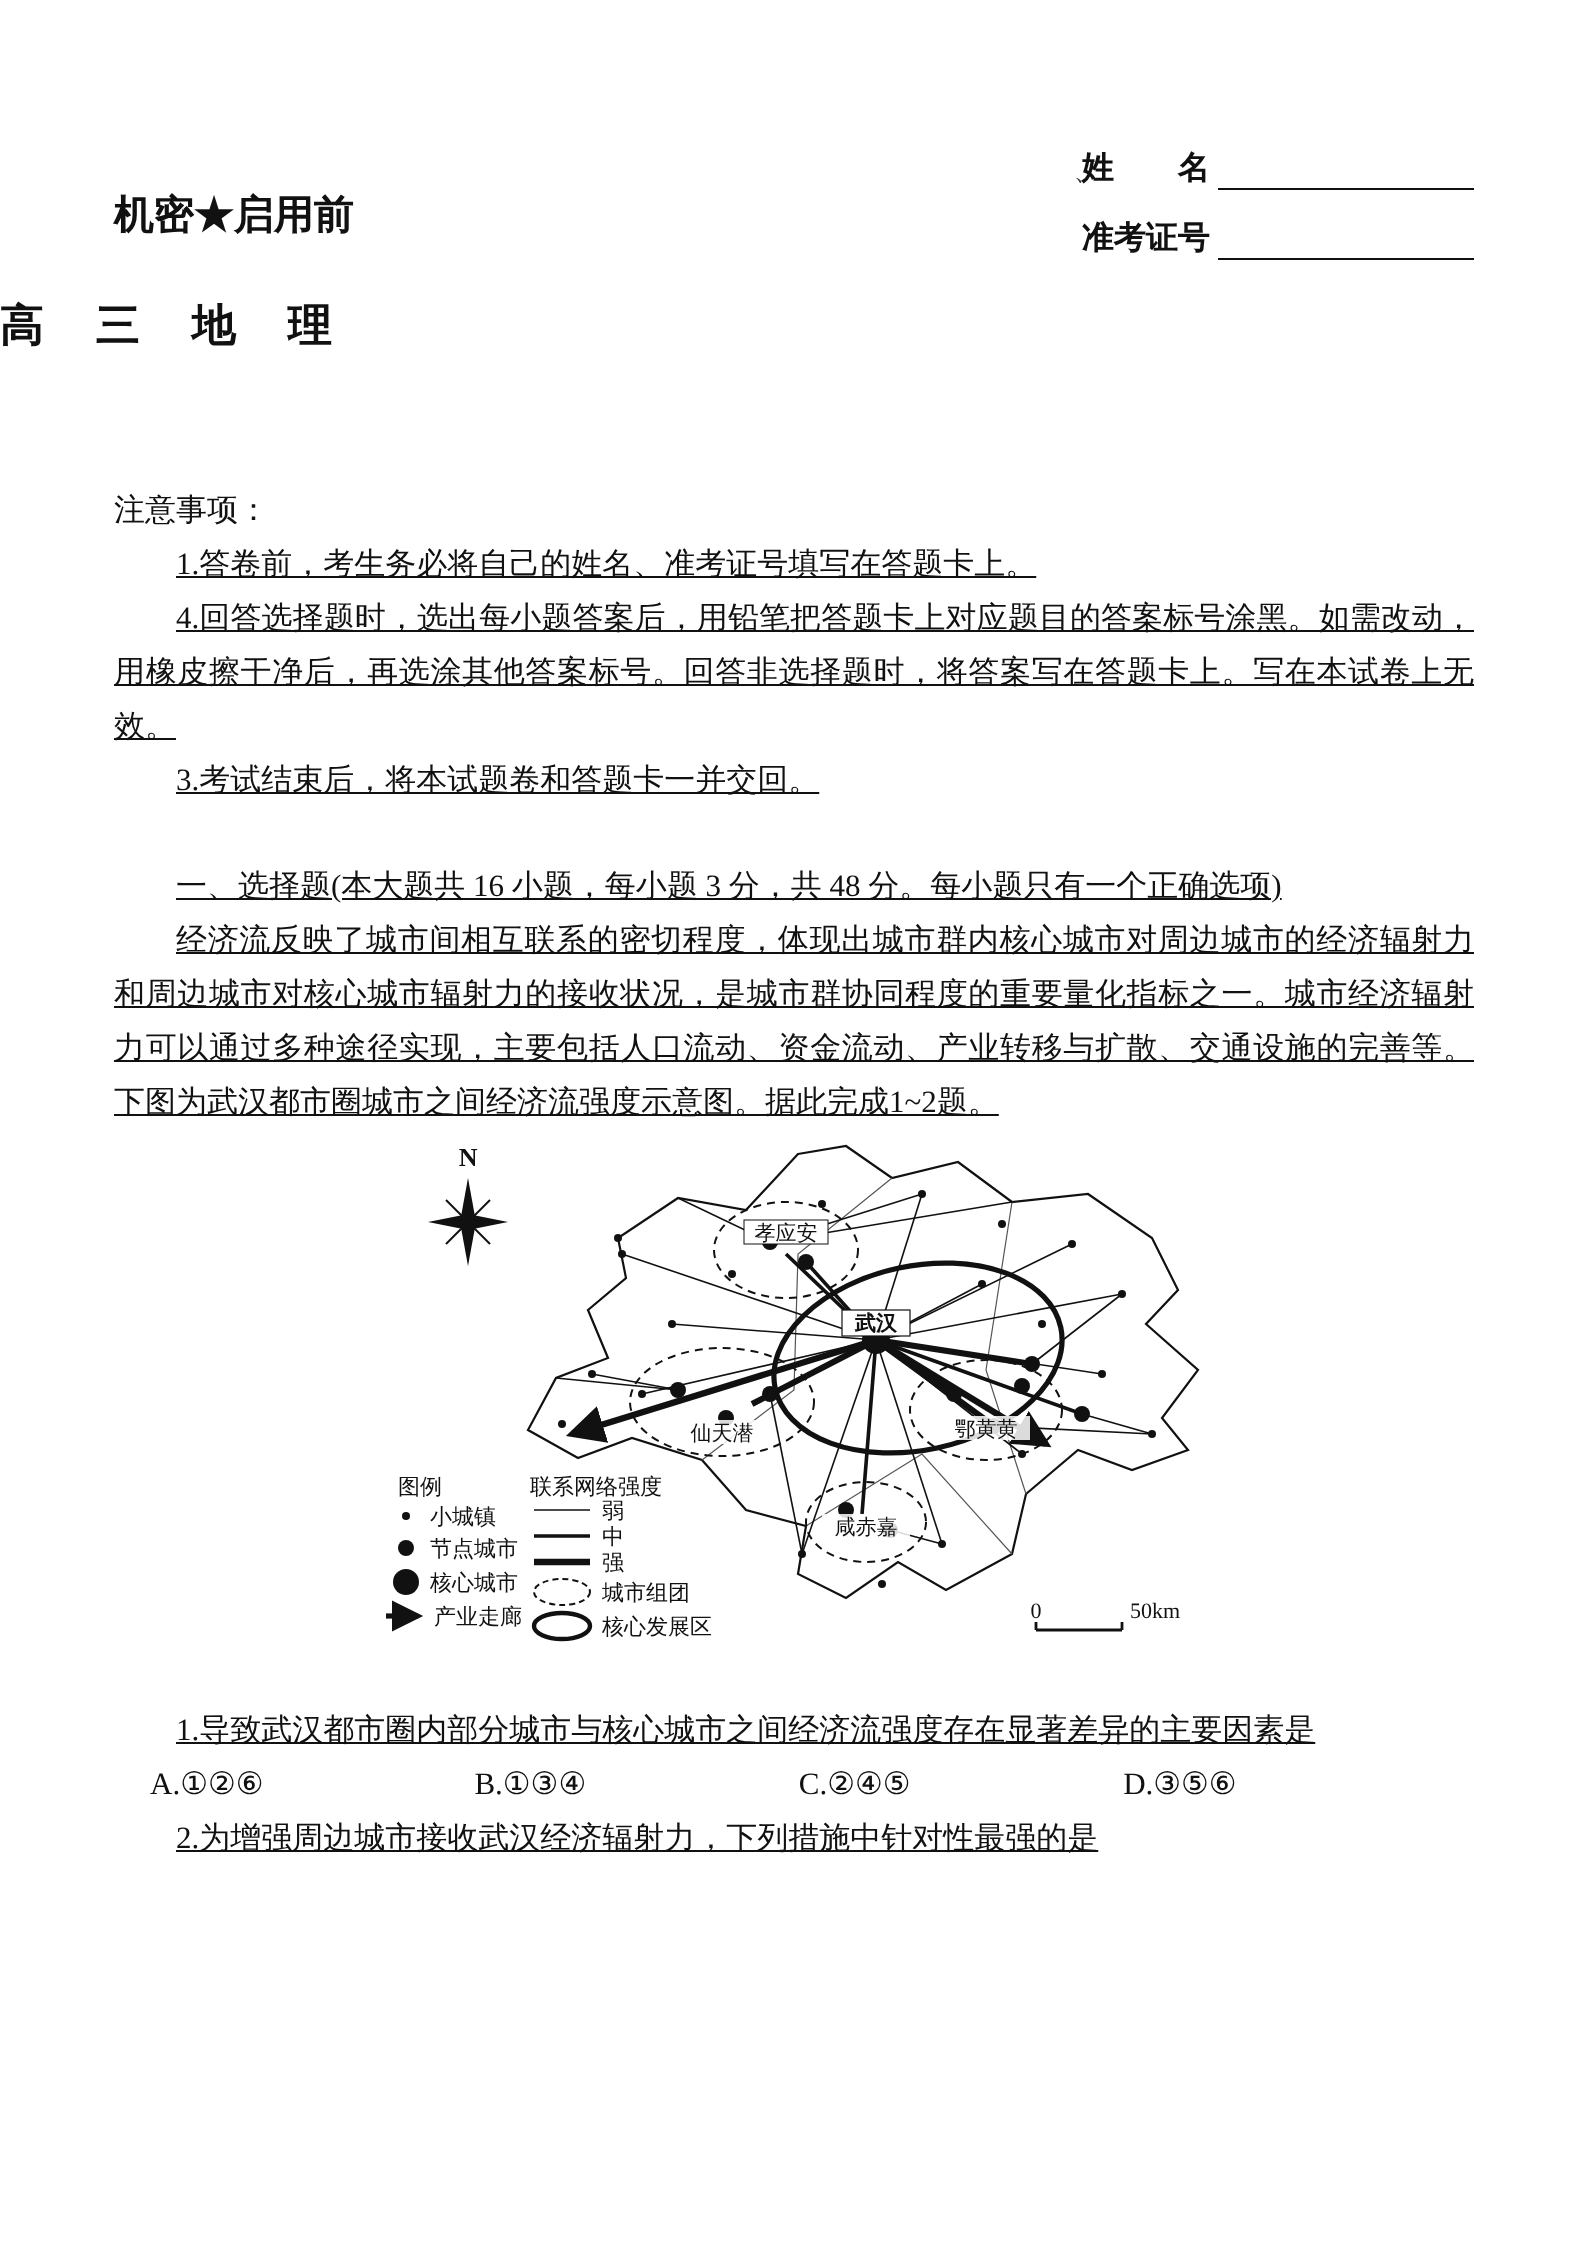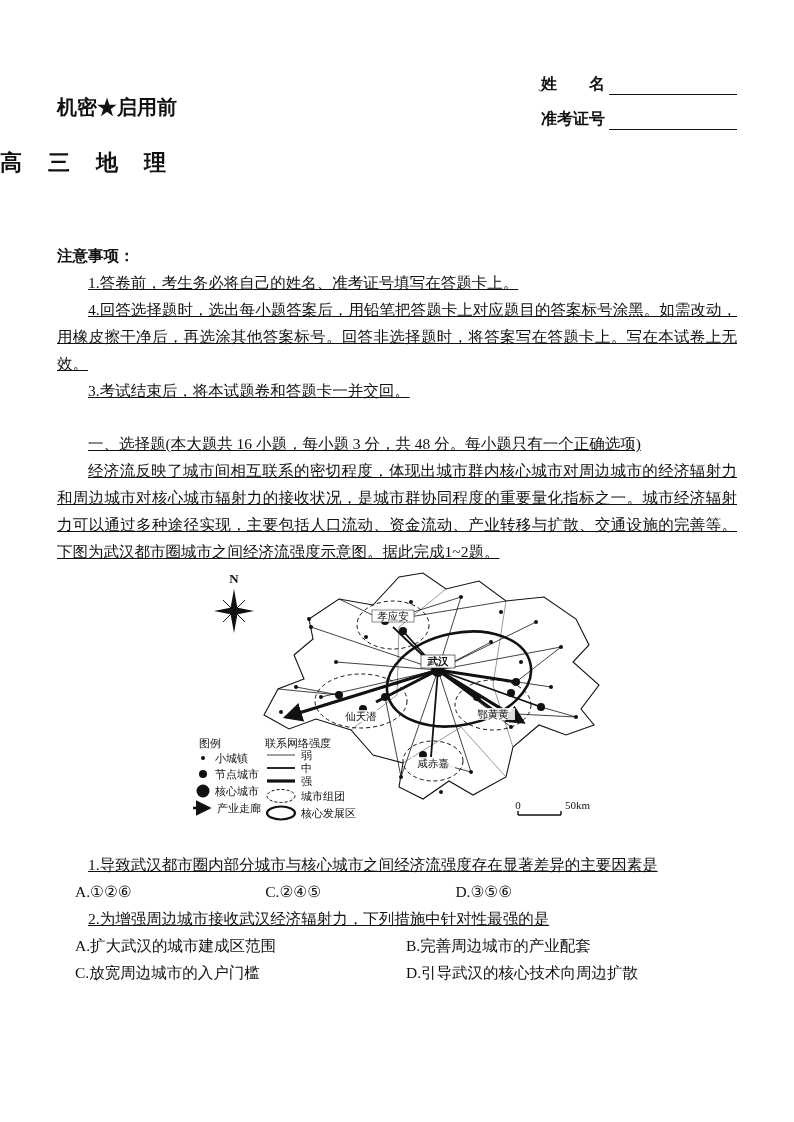--- a/index.html
+++ b/index.html
@@ -25,28 +25,28 @@
   .blank-line{flex:1;border-bottom:1.5px solid #111;height:18px;margin-left:4px;}
   .tick-mark{position:absolute;right:245px;top:78px;font-size:12px;color:#333;}
   .doc-title{
     position:absolute;left:0;right:0;top:148px;
     text-align:left;font-size:22px;font-weight:bold;letter-spacing:2px;
   }
   .content{
     position:absolute;left:57px;right:57px;top:242px;
     font-size:15.5px;line-height:27px;text-align:justify;
   }
-  .notes-heading{font-weight:bold;}
+  .notes-heading{font-weight:normal;}
   .content p{margin:0;text-indent:2em;text-decoration:underline;}
   .gap-lg{height:26px;}
   .section-heading{text-indent:0;}
   .map-figure{margin:2px 0 0 104px;width:482px;height:276px;}
   .q-stem{text-indent:0;}
   .q-subopts{padding-left:18px;text-indent:0 !important;}
-  .choices-row{display:flex;padding-left:18px;gap:28px;}
+  .choices-row{display:flex;padding-left:18px;}
   .choices-row .c{width:24.5%;white-space:nowrap;}
   .choices-grid{display:flex;flex-wrap:wrap;padding-left:18px;}
   .choices-grid .c{width:50%;white-space:nowrap;box-sizing:border-box;}
   svg text{font-family:"Liberation Serif","DejaVu Serif",serif;fill:#111;}
 </style>
 </head>
 <body>
 
 <div class="page">
 
@@ -250,26 +250,21 @@
         <line x1="357" y1="248" x2="400" y2="248" stroke="#111" stroke-width="1.4"></line>
         <line x1="357" y1="244" x2="357" y2="248" stroke="#111" stroke-width="1.4"></line>
         <line x1="400" y1="244" x2="400" y2="248" stroke="#111" stroke-width="1.4"></line>
       </g>
     </svg>
     
 
     <p class="q-stem">1.导致武汉都市圈内部分城市与核心城市之间经济流强度存在显著差异的主要因素是</p>
     <div class="choices-row">
       <span class="c">A.①②⑥</span>
+      <span class="c">B.①③④</span>
       <span class="c">C.②④⑤</span>
       <span class="c">D.③⑤⑥</span>
     </div>
 
     <p class="q-stem">2.为增强周边城市接收武汉经济辐射力，下列措施中针对性最强的是</p>
-    <div class="choices-grid">
-      <span class="c">A.扩大武汉的城市建成区范围</span>
-      <span class="c">B.完善周边城市的产业配套</span>
-      <span class="c">C.放宽周边城市的入户门槛</span>
-      <span class="c">D.引导武汉的核心技术向周边扩散</span>
-    </div>
 
   </div>
 </div>
 
 </body></html>

